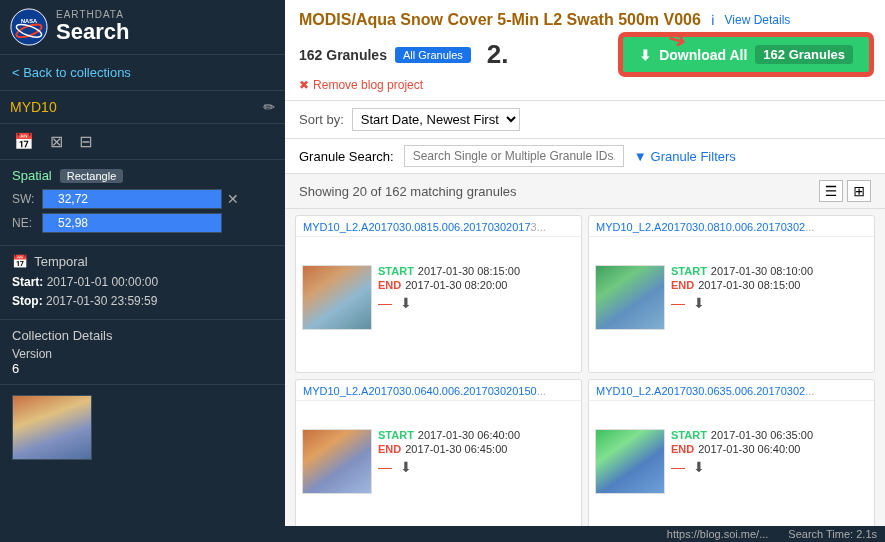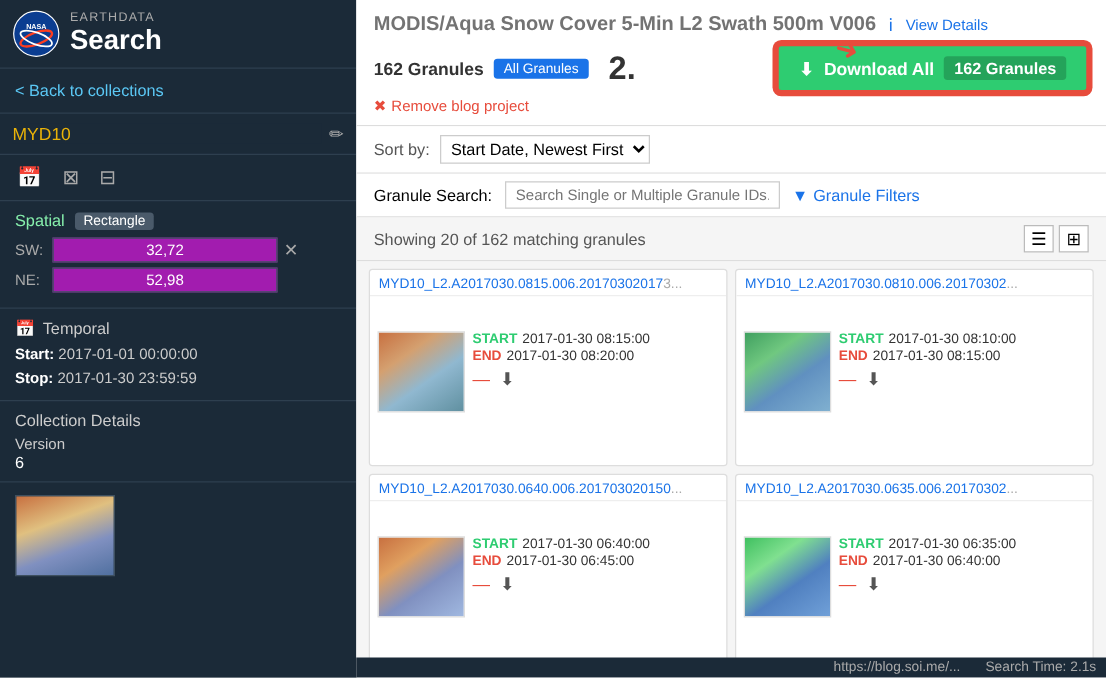--- a/index.html
+++ b/index.html
@@ -109,28 +109,27 @@
       align-items: center;
       margin-bottom: 4px;
     }
     .coord-label {
       color: #aaa;
       font-size: 12px;
       width: 30px;
       font-weight: normal;
     }
     .coord-input {
-      background: #a21caf;
+      background: #3b82f6;
       border: 1px solid #3e5060;
       color: #fff;
       font-size: 12px;
       padding: 2px 15px;
       width: 180px;
       outline: none;
-      text-align: center;
     }
     .clear-icon {
       color: #aaa;
       margin-left: 5px;
       font-size: 14px;
       cursor: pointer;
     }
     .temporal-section {
       padding: 8px 12px;
       border-bottom: 1px solid #2e3f4f;
@@ -194,21 +193,21 @@
     }
     .collection-title-row {
       display: flex;
       align-items: center;
       gap: 10px;
       margin-bottom: 6px;
     }
     .collection-title {
       font-size: 16px;
       font-weight: bold;
-      color: #737373;
+      color: #a16207;
     }
     .view-details-link {
       color: #1a73e8;
       font-size: 12px;
       cursor: pointer;
       display: flex;
       align-items: center;
       gap: 3px;
     }
     .granules-row {

